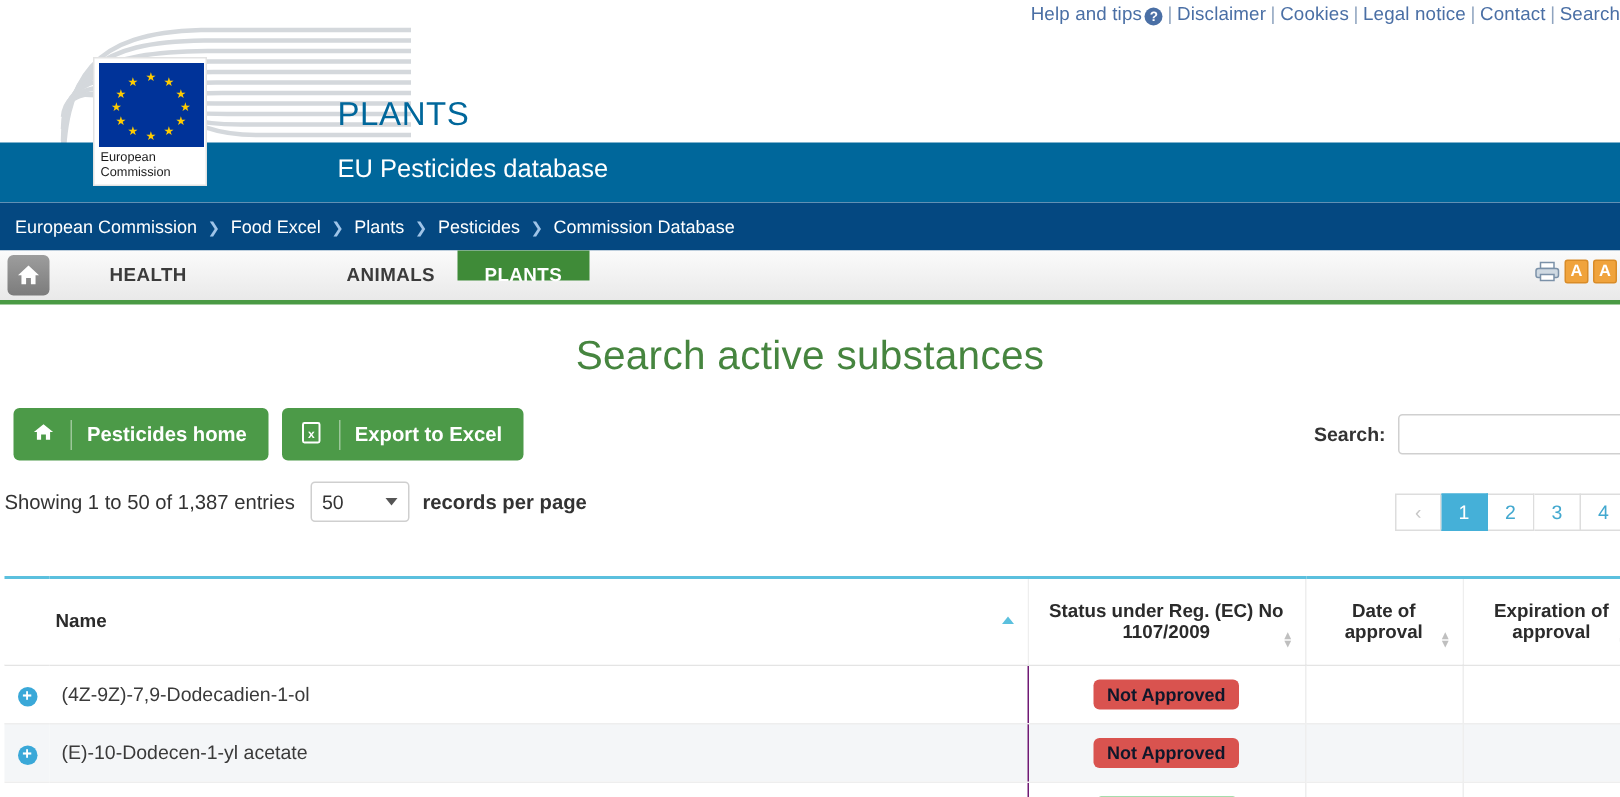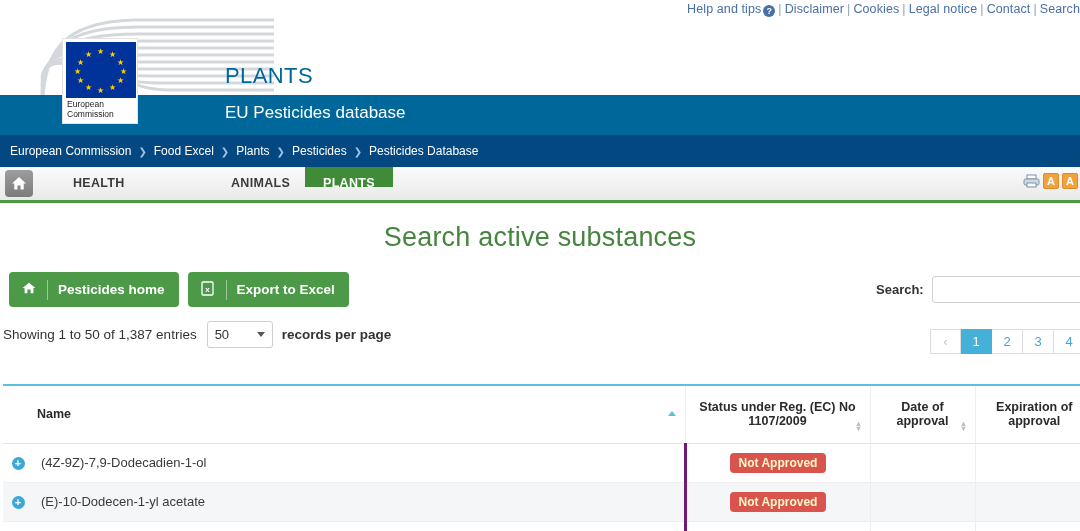--- a/index.html
+++ b/index.html
@@ -315,40 +315,40 @@
     border-bottom: 1px solid #eeeeee;
     border-right: 1px solid #eeeeee;
     padding: 9px 8px;
     height: 32px;
     color: #3a3a3a;
     vertical-align: middle;
   }
   tbody tr.odd td { background: #ffffff; }
   tbody tr.even td { background: #f4f6f8; }
   td.c-plus { width: 30px; text-align: center; border-right: none; padding: 0; }
-  td.c-name { border-right: 3px solid #701a75; }
+  td.c-name { border-right: 1px solid #701a75; }
   td.c-status { text-align: center; width: 185px; }
   td.c-date { text-align: center; width: 105px; }
   td.c-exp { text-align: center; width: 118px; border-right: none; }
   .plus {
     display: inline-block;
     width: 13px; height: 13px;
     border-radius: 50%;
     background: #3aa8d8;
     color: #fff;
     font-size: 11px;
     line-height: 12px;
     text-align: center;
     font-weight: bold;
     position: relative;
   }
   .badge {
     display: inline-block;
     border-radius: 4px;
-    color: #fef9c3;
+    color: #0f172a;
     font-size: 12px;
     font-weight: bold;
     padding: 3px 9px;
     min-width: 96px;
     text-align: center;
   }
   .badge-na { background: #d9534f; }
   .badge-ap { background: #4fbb5a; }
 </style>
 </head>
@@ -398,21 +398,21 @@
 
   <div class="site-name">PLANTS</div>
   <div class="site-sub">EU Pesticides database</div>
 </div>
 
 <div class="toplinks">
   <a href="#">Help and tips</a><span class="help-icon">?</span><span class="sep">|</span><a href="#">Disclaimer</a><span class="sep">|</span><a href="#">Cookies</a><span class="sep">|</span><a href="#">Legal notice</a><span class="sep">|</span><a href="#">Contact</a><span class="sep">|</span><a href="#">Search</a>
 </div>
 
 <div class="breadcrumb">
-  <a href="#">European Commission</a><span class="chev">❯</span><a href="#">Food Excel</a><span class="chev">❯</span><a href="#">Plants</a><span class="chev">❯</span><a href="#">Pesticides</a><span class="chev">❯</span><a href="#">Pesticides Database</a>
+  <a href="#">European Commission</a><span class="chev">❯</span><a href="#">Food Excel</a><span class="chev">❯</span><a href="#">Plants</a><span class="chev">❯</span><a href="#">Pesticides</a><span class="chev">❯</span><a href="#">Commission Database</a>
 </div>
 
 <div class="mainnav">
   <div class="homebtn">
     <svg width="28" height="27" viewBox="0 0 28 27" aria-hidden="true">
       <path d="M14 7 L21 13.5 H18.7 V19.5 H15.6 V15.4 H12.4 V19.5 H9.3 V13.5 H7 Z" fill="#ffffff"></path>
     </svg>
   </div>
   <div class="navitem" style="left:55px;">HEALTH</div>
   <div class="navitem" style="left:213px;">ANIMALS</div>

